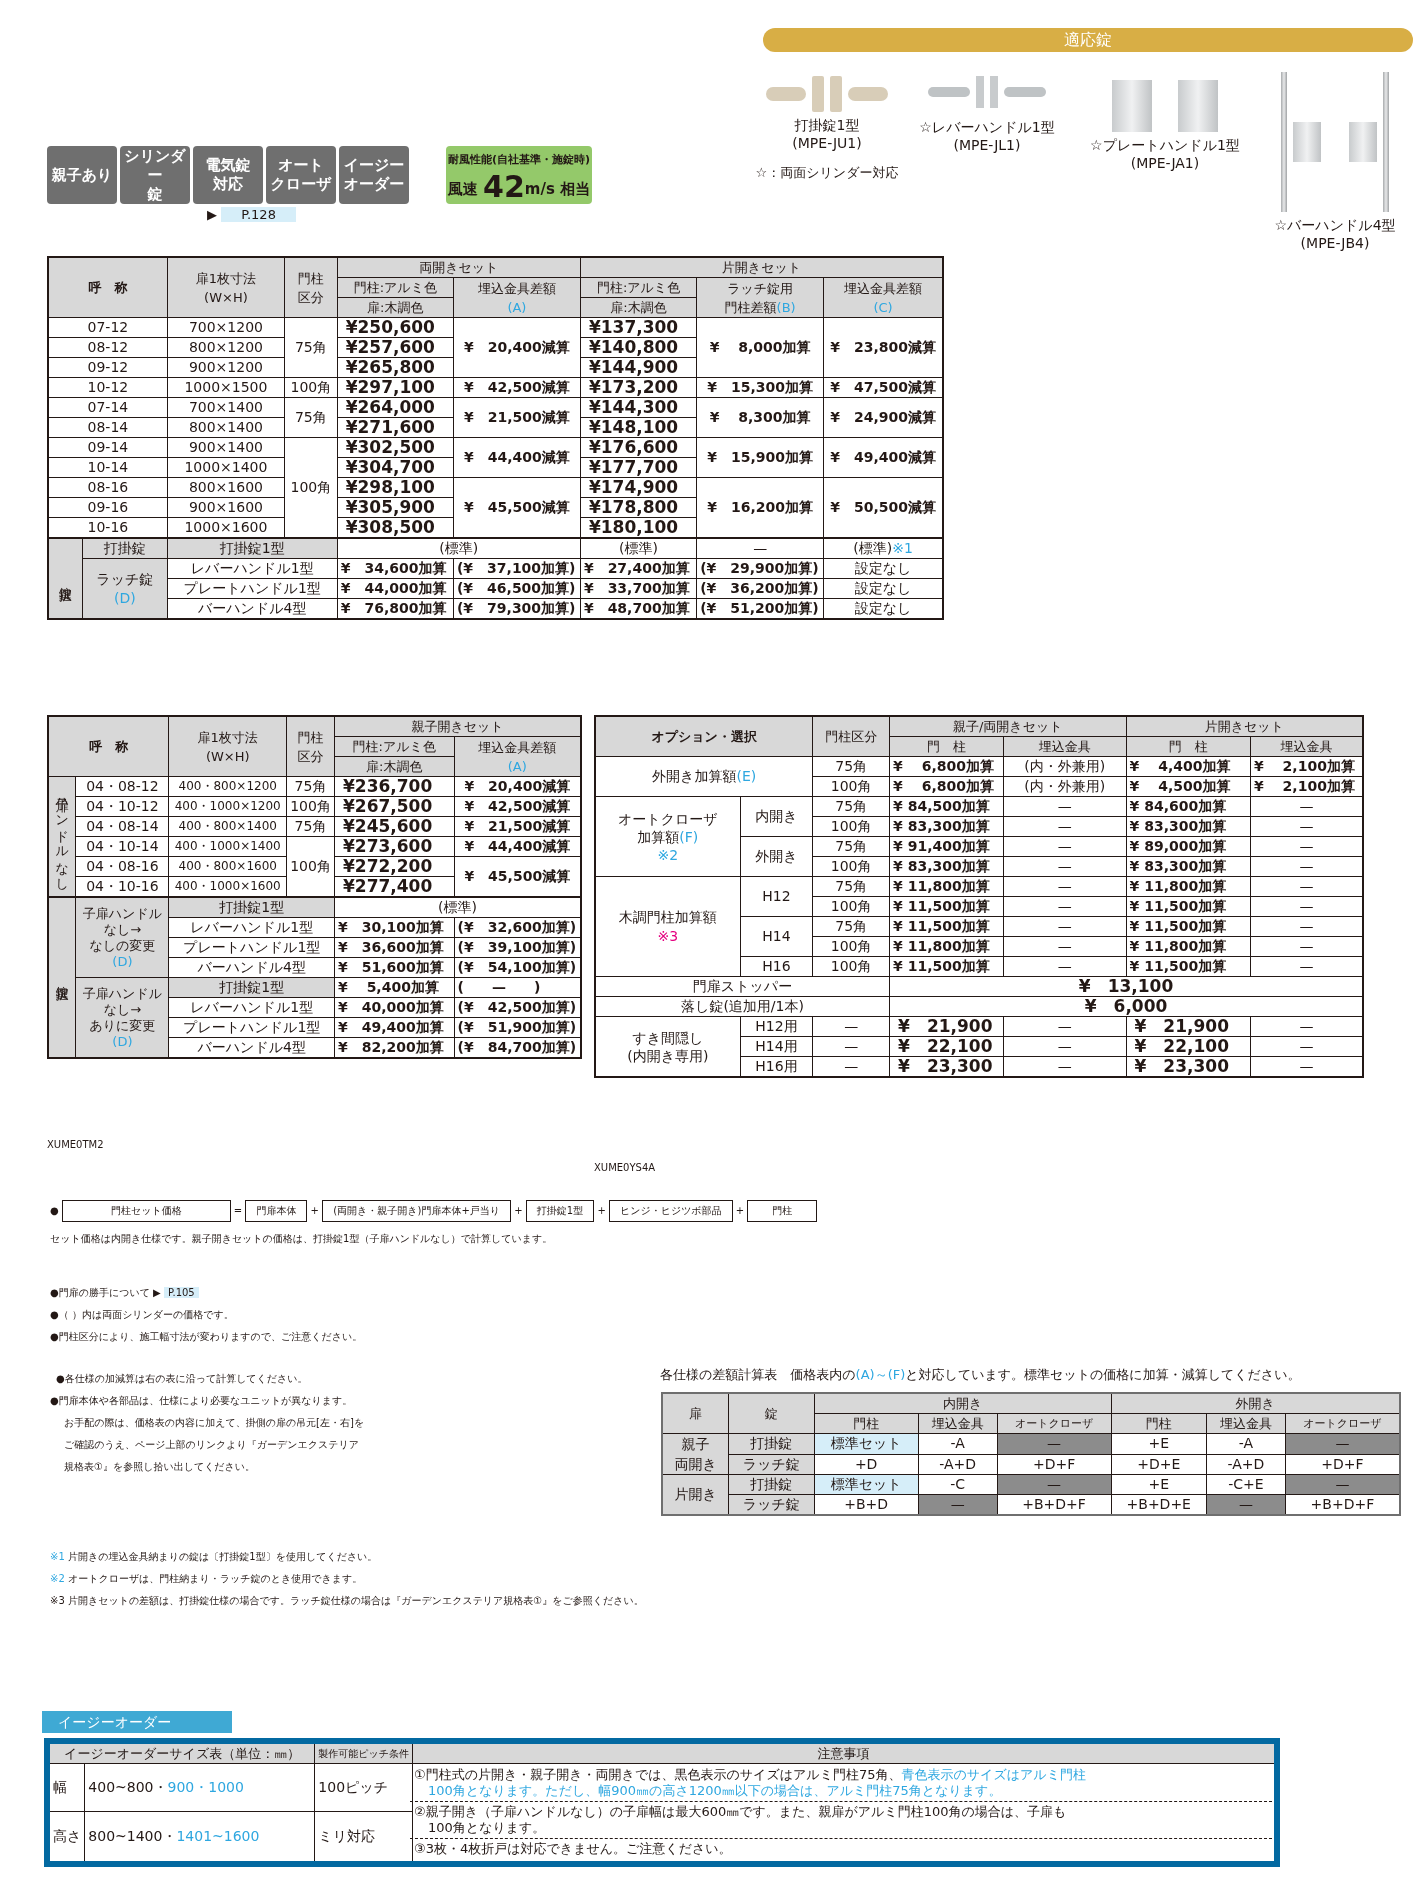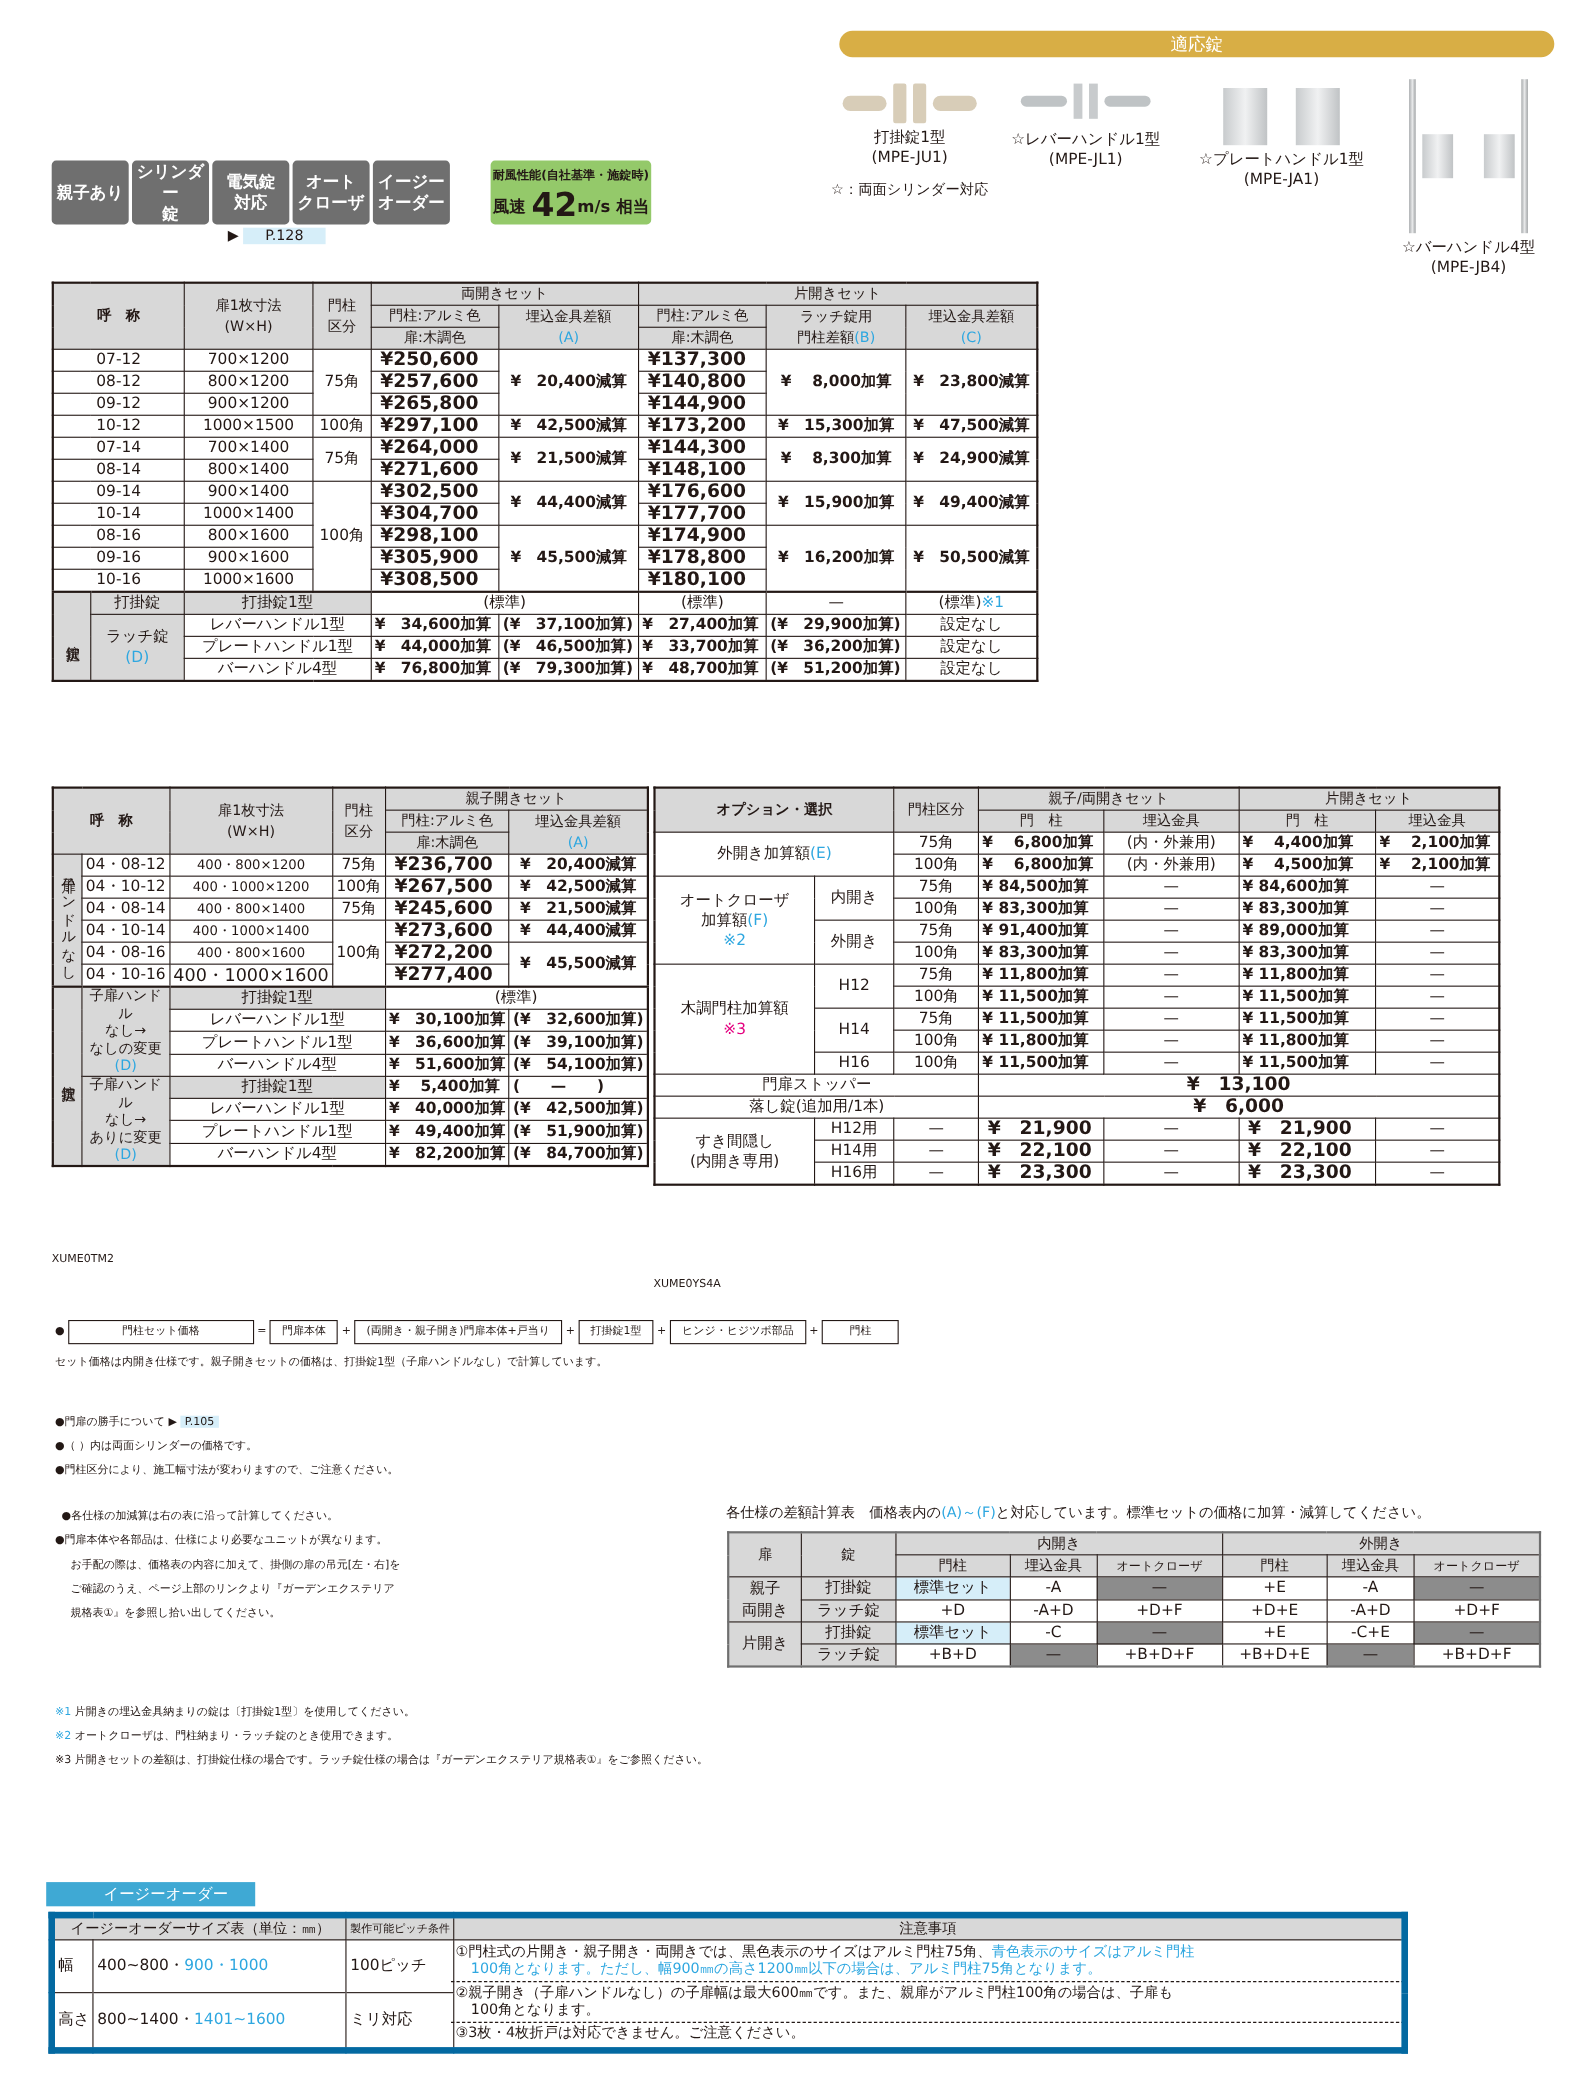--- a/index.html
+++ b/index.html
@@ -35,21 +35,21 @@
 .pink{color:#e4007f}
 .gray{background:#d8d8d8}
 .dark{background:#8c8c8c}
 .light{background:#d6eef9}
 .vt{writing-mode:vertical-rl;text-orientation:upright;background:#d8d8d8;font-size:13px;letter-spacing:1px}
 .left{text-align:left}
 .thick-t td,.thick-t th{border-top:2px solid #231815}
 .code{font-size:10px;color:#231815}
 .note{font-size:10px;line-height:22px;color:#231815}
 .box{display:inline-block;border:1px solid #231815;padding:0 10px;line-height:20px}
-.eo-title{left:42px;top:1711px;width:190px;height:22px;background:#3fa9d4;color:#fff;font-size:14px;line-height:22px;padding-left:52px}
+.eo-title{left:42px;top:1711px;width:190px;height:22px;background:#3fa9d4;color:#fff;font-size:14px;line-height:22px;padding-left:16px}
 </style>
 </head>
 <body>
 
 <div class="abs badges">
   <div class="badge">親子あり</div>
   <div class="badge">シリンダー
 錠</div>
   <div class="badge">電気錠
 対応</div>
@@ -318,21 +318,21 @@
         <td class="bold">¥　44,400減算</td>
       </tr>
   <tr>
         <td>04・08-16</td>
         <td style="font-size:12px">400・800×1600</td>
         <td class="price">¥272,200</td>
         <td rowspan="2" class="bold">¥　45,500減算</td>
       </tr>
   <tr>
         <td>04・10-16</td>
-        <td style="font-size:16px">400・1000×1600</td>
+        <td style="font-size:12px">400・1000×1600</td>
         <td class="price">¥277,400</td>
       </tr>
   <tr class="thick-t">
         <td rowspan="8" class="vt">錠選択</td>
         <td rowspan="4" class="gray" style="white-space:pre-line;font-size:13px;line-height:16px"><span>子扉ハンドル
 なし→
 なしの変更</span><br><span class="blue">(D)</span></td>
         <td class="gray" colspan="2">打掛錠1型</td>
         <td colspan="2">(標準)</td>
       </tr>

